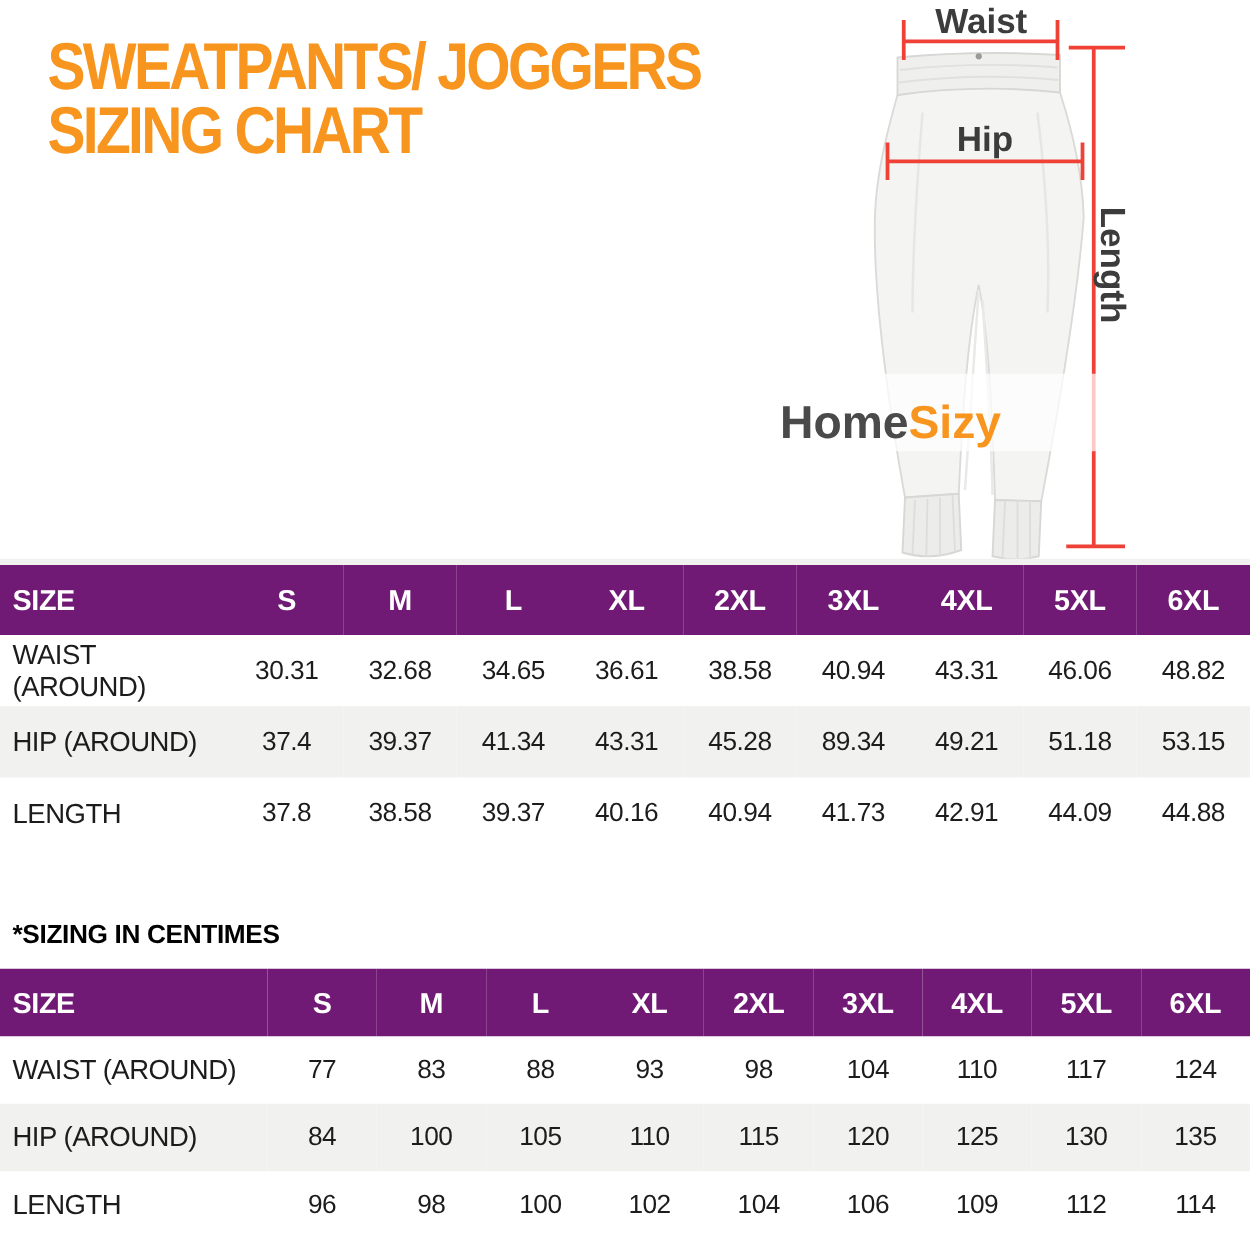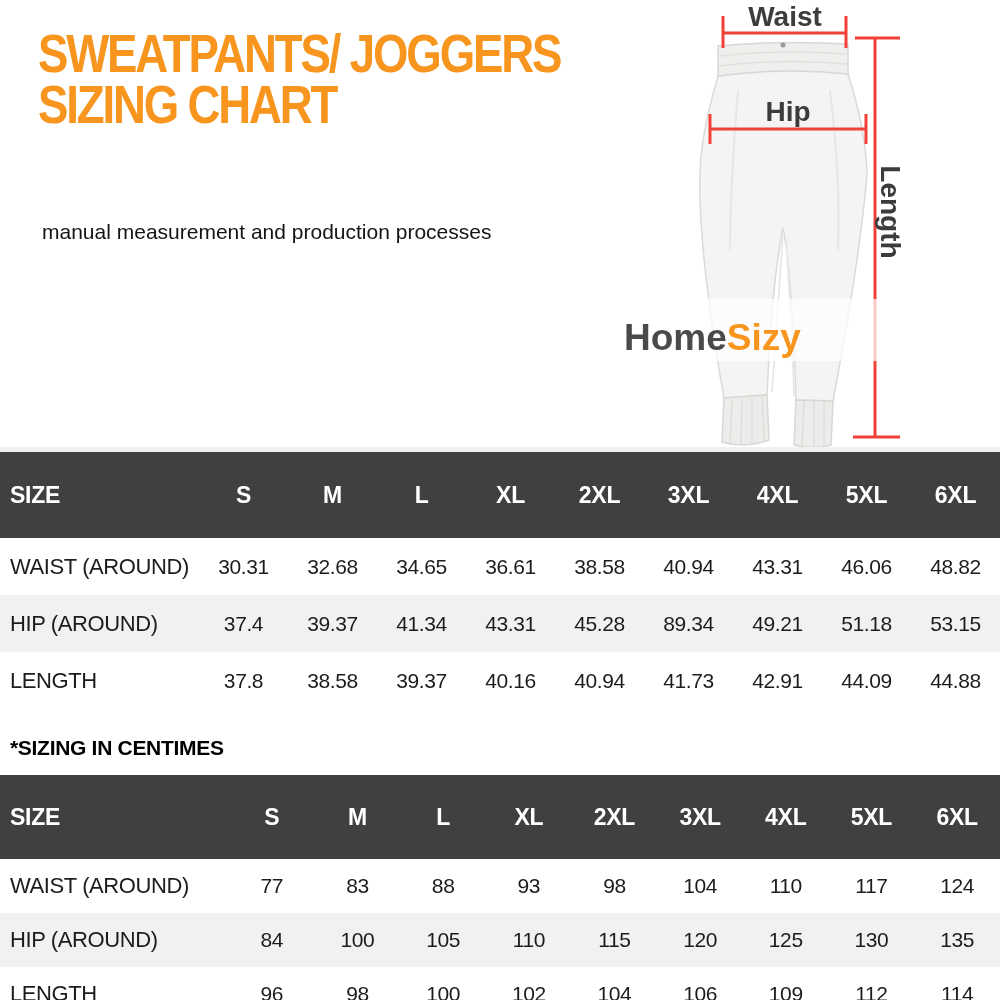--- a/index.html
+++ b/index.html
@@ -30,22 +30,22 @@
   .logo-text{font-family:"Liberation Sans",sans-serif;font-weight:bold;font-size:37px;}
 
   
   .strip{position:absolute;left:0;top:447px;width:1000px;height:5px;background:#f1f1f0;}
 
   
   table.size-table{border-collapse:collapse;table-layout:fixed;width:1000px;position:absolute;left:0;}
   table.t1{top:452px;}
   table.t2{top:775px;}
   .size-table th{
-    background:#404040;color:#ffffff;font-weight:bold;font-size:23px;
-    text-align:center;padding:15px;letter-spacing:-0.3px;
+    background:#701a75;color:#ffffff;font-weight:bold;font-size:23px;
+    text-align:center;padding:0;letter-spacing:-0.3px;
   }
   .t1 th{height:56px;}
   .t2 th{height:54px;}
   .t1 th:first-child{width:17.4%;}
   .t2 th:first-child{width:20.4%;}
   .size-table th:first-child{text-align:left;padding-left:10px;}
   .size-table td{
     font-size:21px;color:#1c1c1c;text-align:center;padding:0;
     letter-spacing:-0.4px;vertical-align:middle;
   }
@@ -59,21 +59,21 @@
     font-size:21px;font-weight:bold;color:#000;letter-spacing:-0.3px;
   }
 </style>
 </head>
 <body>
 
 <div class="page">
 
   <h1 class="title"><span>SWEATPANTS/ JOGGERS</span><br><span>SIZING CHART</span></h1>
 
-  <p class="note"><br><span>manual measurement and production processes</span></p>
+  <p class="note"><br></p>
 
   <div class="diagram">
     <svg viewBox="0 0 382 452" xmlns="http://www.w3.org/2000/svg">
 
       <g>
         <path d="M 100 76
              C 91 108, 83 140, 82 172
              C 80 235, 94 332, 106 398
              L 149 395
              C 152 330, 156 270, 165 228

